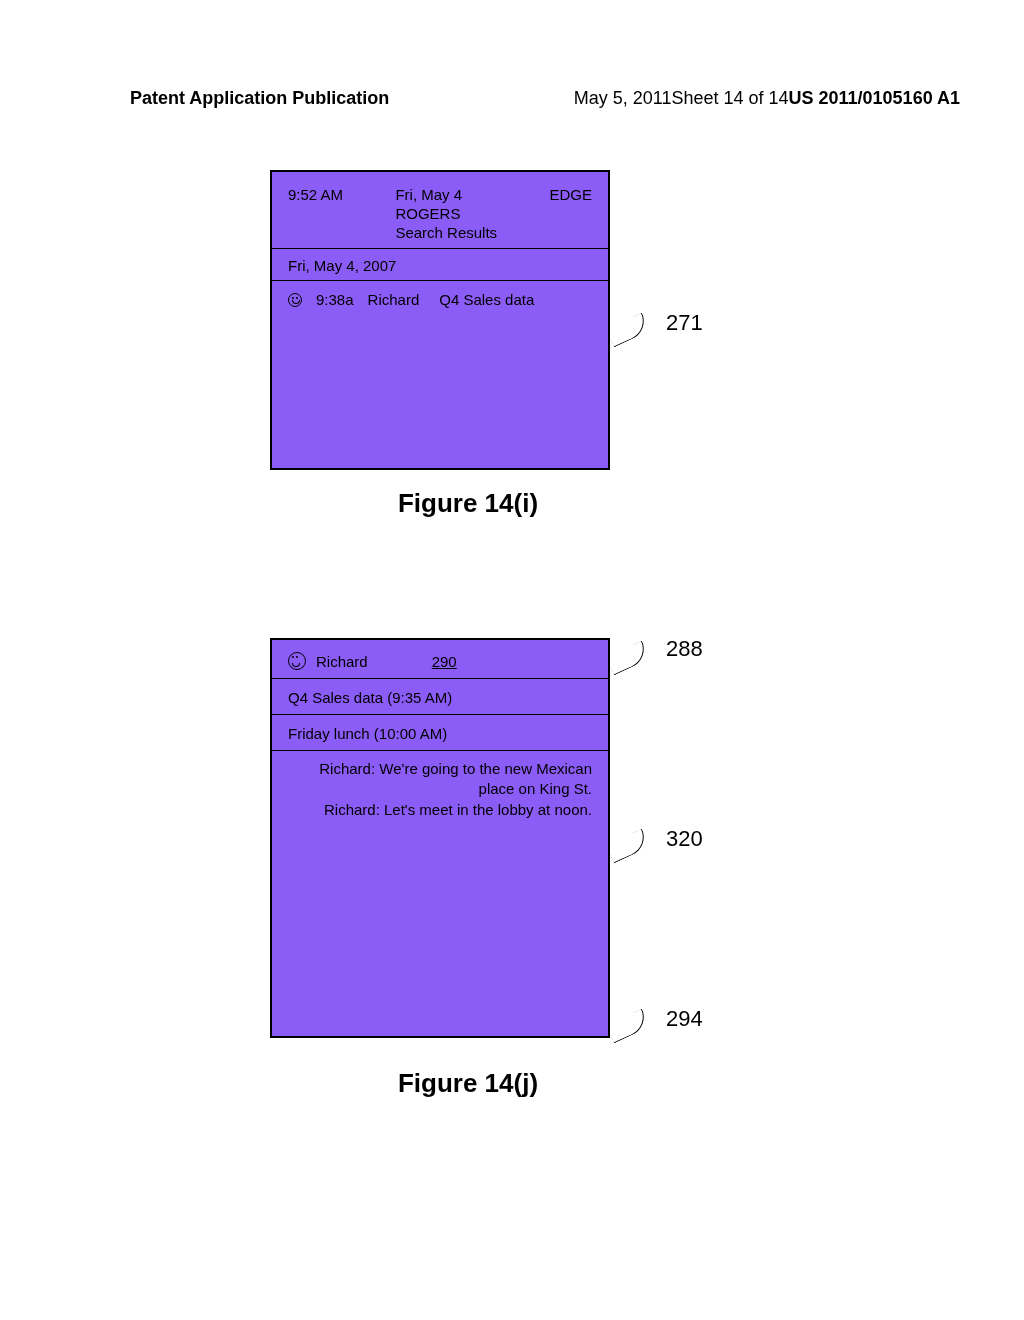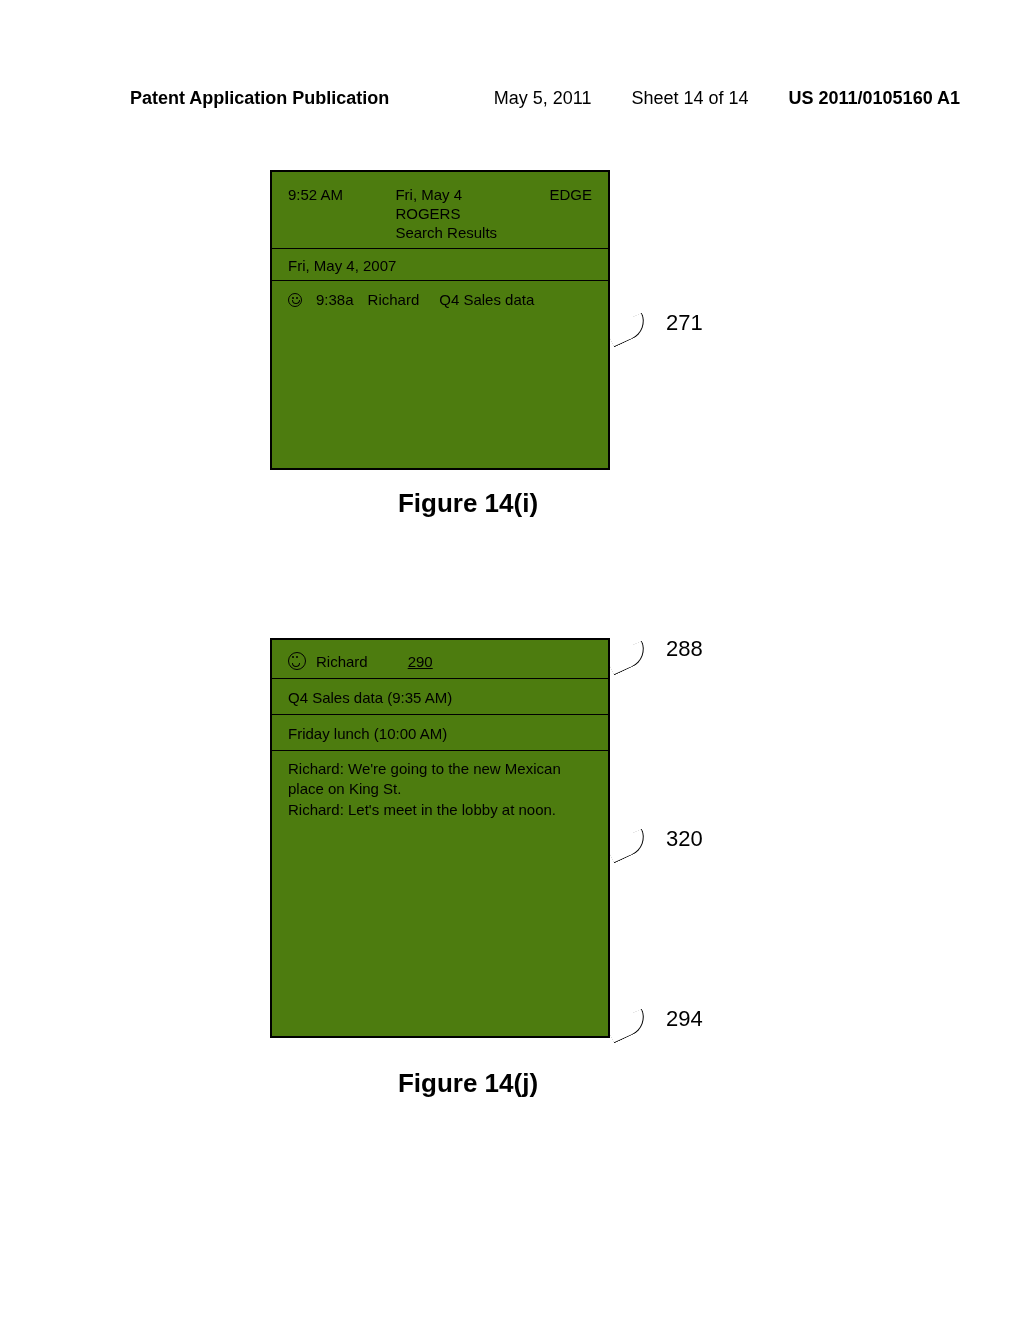--- a/index.html
+++ b/index.html
@@ -22,37 +22,36 @@
       display: flex;
       justify-content: space-between;
       padding: 0 64px 0 130px;
       font-size: 18px;
     }
     .page-header .pub-label {
       font-weight: bold;
     }
     .page-header .right-group {
       display: flex;
-      gap: 40px;
     }
     .figure-container {
       position: absolute;
     }
     .fig-i {
       top: 170px;
       left: 270px;
     }
     .fig-j {
       top: 638px;
       left: 270px;
     }
     .device-screen {
       width: 340px;
       border: 2px solid #000;
-      background: #4d7c0f;
+      background: #8b5cf6;
       font-size: 15px;
     }
     .fig-i .device-screen {
       height: 300px;
     }
     .status-bar {
       display: flex;
       justify-content: space-between;
       align-items: flex-start;
       padding: 14px 16px 6px 16px;
@@ -128,21 +127,21 @@
       gap: 10px;
       padding: 12px 16px 8px 16px;
       border-bottom: 1.5px solid #000;
     }
     .contact-header .smiley-lg {
       width: 18px;
       height: 18px;
     }
     .ref-underline {
       text-decoration: underline;
-      margin-left: 30px;
+      margin-left: 54px;
     }
     .thread-title {
       padding: 10px 24px 8px 16px;
       border-bottom: 1.5px solid #000;
     }
     .msg-block {
       padding: 8px 16px 10px 16px;
       line-height: 1.35;
       border-bottom: 1.5px solid #000;
     }
@@ -208,21 +207,21 @@
       <span class="smiley smiley-lg"></span>
       <span>Richard</span>
       <span class="ref-underline">290</span>
     </div>
     <div class="thread-title">
       <span>Q4 Sales data (9:35 AM)</span>
     </div>
     <div class="thread-title">
       <span>Friday lunch (10:00 AM)</span>
     </div>
-    <div class="msg-block" style="border-bottom:none; padding-bottom:40px;">
+    <div class="msg-block" style="border-bottom:none; padding-bottom:40px;text-align:right;">
       <div>Richard: We're going to the new Mexican place on King St.</div>
       <div>Richard: Let's meet in the lobby at noon.</div>
     </div>
   </div>
 
   <div class="callout-curve" style="top:10px; left:338px; transform: rotate(-25deg);"></div>
   <span class="callout" style="top:-2px; left:396px;">288</span>
 
   <div class="callout-curve" style="top:198px; left:338px; transform: rotate(-25deg);"></div>
   <span class="callout" style="top:188px; left:396px;">320</span>

